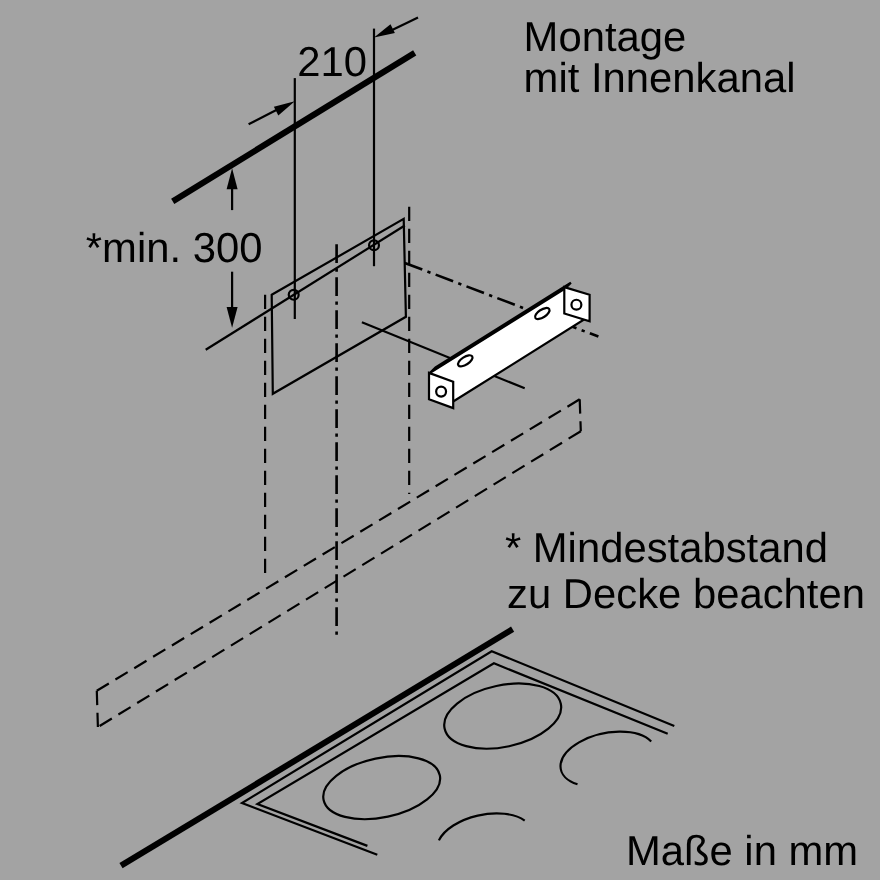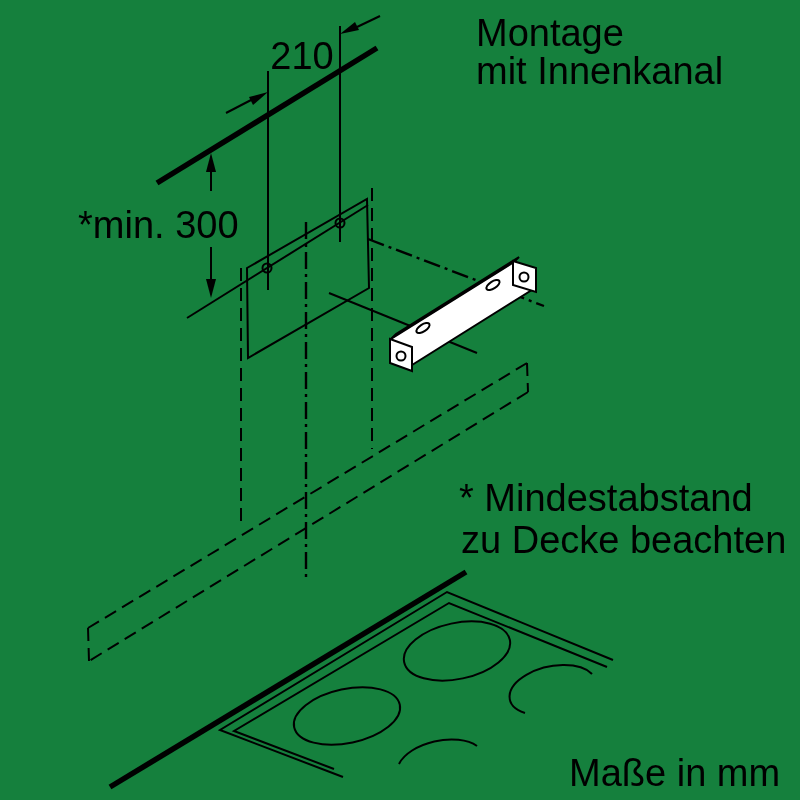--- a/index.html
+++ b/index.html
@@ -1,20 +1,20 @@
 <!DOCTYPE html>
 <html><head>
 <meta charset="utf-8">
 <style>
   html, body { margin: 0; padding: 0; background: #ffffff; }
   .canvas {
     position: relative;
     width: 800px;
     height: 800px;
-    background: #15803d;
+    background: #a3a3a3;
     overflow: hidden;
   }
   svg { display: block; }
   .lbl {
     font-family: "Liberation Sans", "DejaVu Sans", sans-serif;
     font-size: 38px;
     fill: #000000;
   }
   .stroke2 { stroke: #000000; stroke-width: 2; fill: none; }
   .thick   { stroke: #000000; stroke-width: 5.5; fill: none; }

